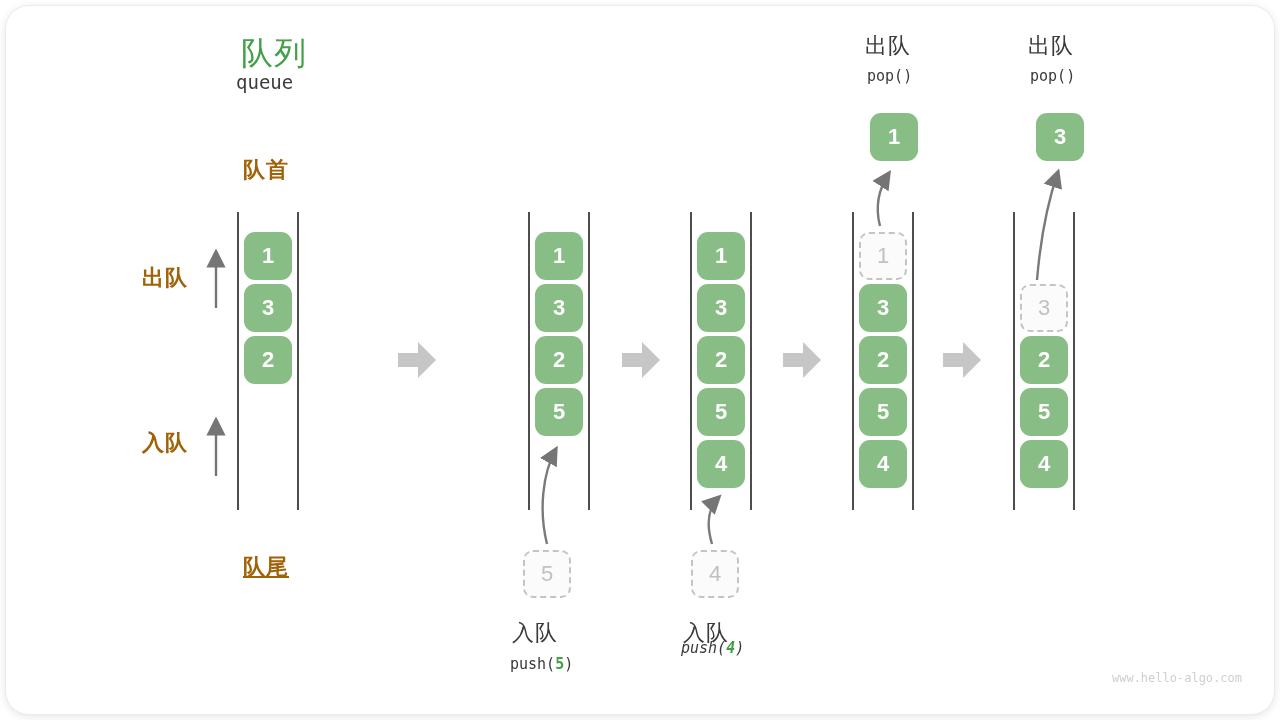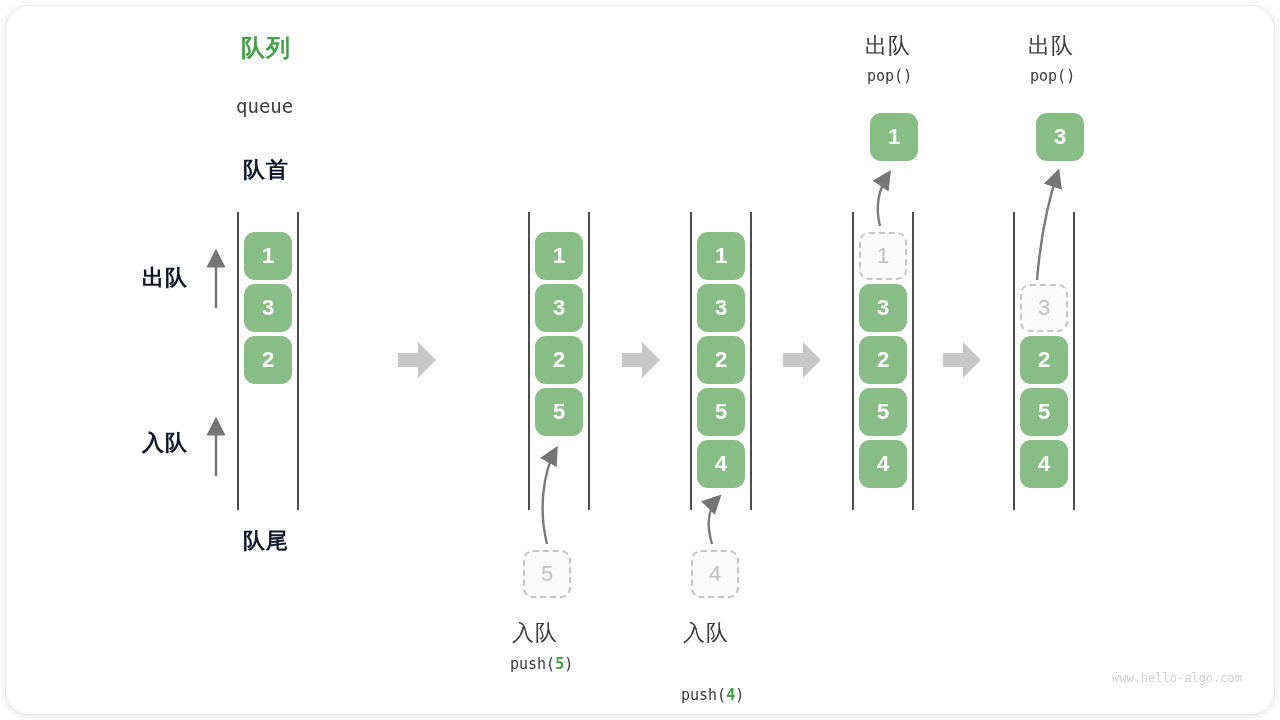--- a/index.html
+++ b/index.html
@@ -7,23 +7,23 @@
     position:relative;width:1280px;height:720px;overflow:hidden;
     font-family:"Liberation Sans","DejaVu Sans",sans-serif;
     background:#ffffff;
   }
   .card{
     position:absolute;left:5px;top:5px;width:1268px;height:708px;
     background:#ffffff;border:1px solid #ececec;border-radius:24px;
     box-shadow:0 2px 8px rgba(0,0,0,.10);
   }
   .abs{position:absolute;}
-  .title-zh{font-size:24px;font-weight:700;color:#42A047;letter-spacing:1px;}
+  .title-zh{font-size:32px;font-weight:400;color:#42A047;letter-spacing:1px;}
   .title-en{font-family:"DejaVu Sans Mono",monospace;font-size:19px;color:#3c3c3c;}
-  .lbl{font-size:22px;font-weight:700;color:#0f172a;letter-spacing:1px;}
+  .lbl{font-size:22px;font-weight:700;color:#a16207;letter-spacing:1px;}
   .op-zh{font-size:22px;font-weight:400;color:#3a3a3a;letter-spacing:1px;}
   .op-fn{font-family:"DejaVu Sans Mono",monospace;font-size:15px;color:#3a3a3a;}
   .op-fn .arg{color:#42A047;font-weight:700;}
   .vline{position:absolute;width:2px;background:#4d4d4d;}
   .cell{
     position:absolute;width:48px;height:48px;border-radius:11px;
     background:#89BD86;color:#ffffff;font-size:22px;font-weight:600;
     display:flex;align-items:center;justify-content:center;
     box-sizing:border-box;
   }
@@ -35,24 +35,24 @@
     font-family:"DejaVu Sans Mono",monospace;font-size:12px;color:#cfcfcf;
   }
 </style>
 </head>
 <body>
 
 <div id="canvas">
   <div class="card"></div>
 
   <div class="abs title-zh" style="left:241px;top:32px;">队列</div>
-  <div class="abs title-en" style="left:236px;top:71px;margin-top:24px;">queue</div>
+  <div class="abs title-en" style="left:236px;top:71px;">queue</div>
 
   <div class="abs lbl" style="left:243px;top:155px;">队首</div>
-  <div class="abs lbl" style="left:243px;top:526px;">队尾</div>
+  <div class="abs lbl" style="left:243px;top:552px;text-decoration:underline;">队尾</div>
   <div class="abs lbl" style="left:142px;top:263px;">出队</div>
   <div class="abs lbl" style="left:142px;top:428px;">入队</div>
 
   <div class="vline" style="left:237px;top:212px;height:298px;"></div>
   <div class="vline" style="left:297px;top:212px;height:298px;"></div>
   <div class="vline" style="left:528px;top:212px;height:298px;"></div>
   <div class="vline" style="left:588px;top:212px;height:298px;"></div>
   <div class="vline" style="left:690px;top:212px;height:298px;"></div>
   <div class="vline" style="left:750px;top:212px;height:298px;"></div>
   <div class="vline" style="left:852px;top:212px;height:298px;"></div>
@@ -87,21 +87,21 @@
   <div class="cell ghost" style="left:1020px;top:284px;">3</div>
   <div class="cell" style="left:1020px;top:336px;">2</div>
   <div class="cell" style="left:1020px;top:388px;">5</div>
   <div class="cell" style="left:1020px;top:440px;">4</div>
   <div class="cell" style="left:1036px;top:113px;">3</div>
 
   <div class="abs op-zh" style="left:512px;top:618px;">入队</div>
   <div class="abs op-fn" style="left:510px;top:655px;"><span>push(</span><span class="arg">5</span><span>)</span></div>
 
   <div class="abs op-zh" style="left:683px;top:618px;">入队</div>
-  <div class="abs op-fn" style="left:681px;top:686px;"><span>push(</span><span class="arg">4</span><span>)</span></div>
+  <div class="abs op-fn" style="left:681px;top:639px;font-style:italic;"><span>push(</span><span class="arg">4</span><span>)</span></div>
 
   <div class="abs op-zh" style="left:865px;top:31px;">出队</div>
   <div class="abs op-fn" style="left:867px;top:67px;"><span>pop(</span><span class="arg"></span><span>)</span></div>
 
   <div class="abs op-zh" style="left:1028px;top:31px;">出队</div>
   <div class="abs op-fn" style="left:1030px;top:67px;"><span>pop(</span><span class="arg"></span><span>)</span></div>
 
   <svg class="abs" style="left:0;top:0;" width="1280" height="720">
     <defs>
       <marker id="ah" markerWidth="9" markerHeight="9" refX="6.5" refY="4" orient="auto">

